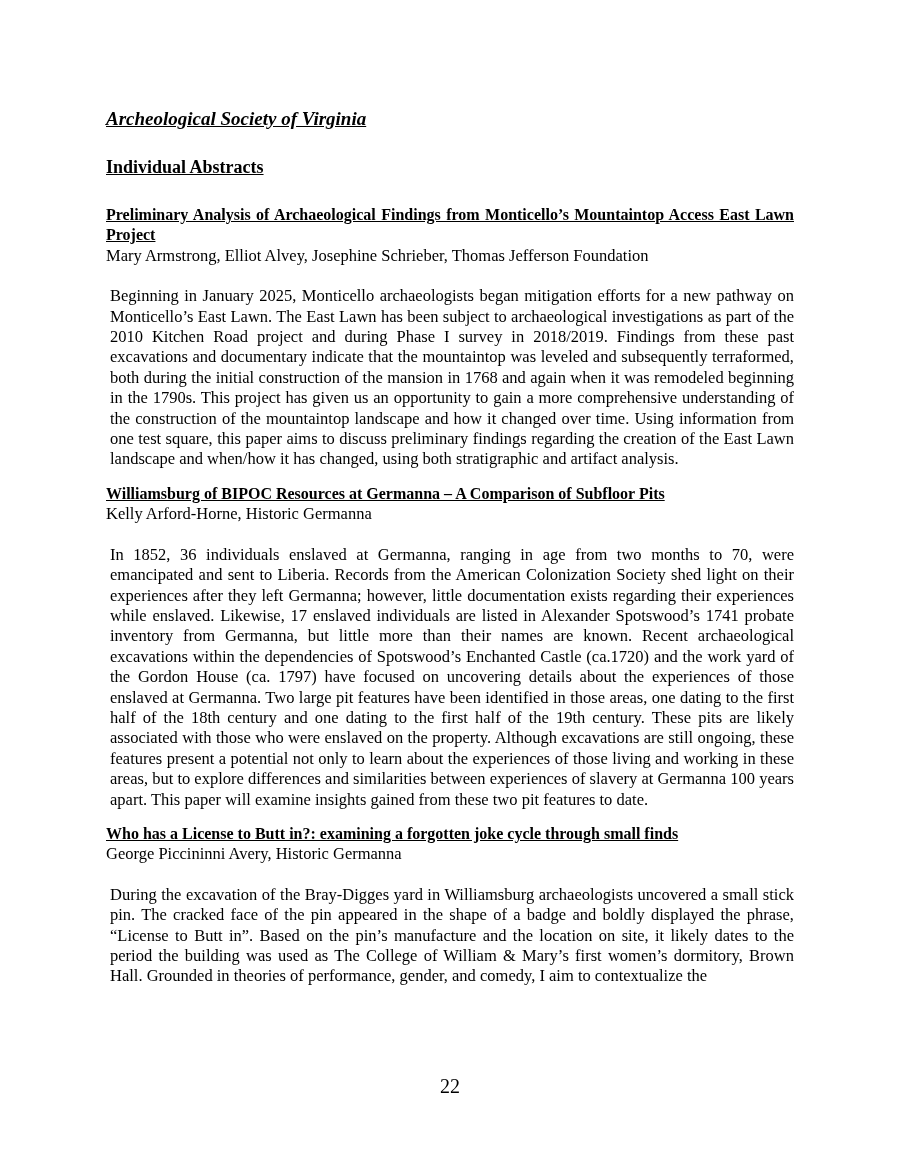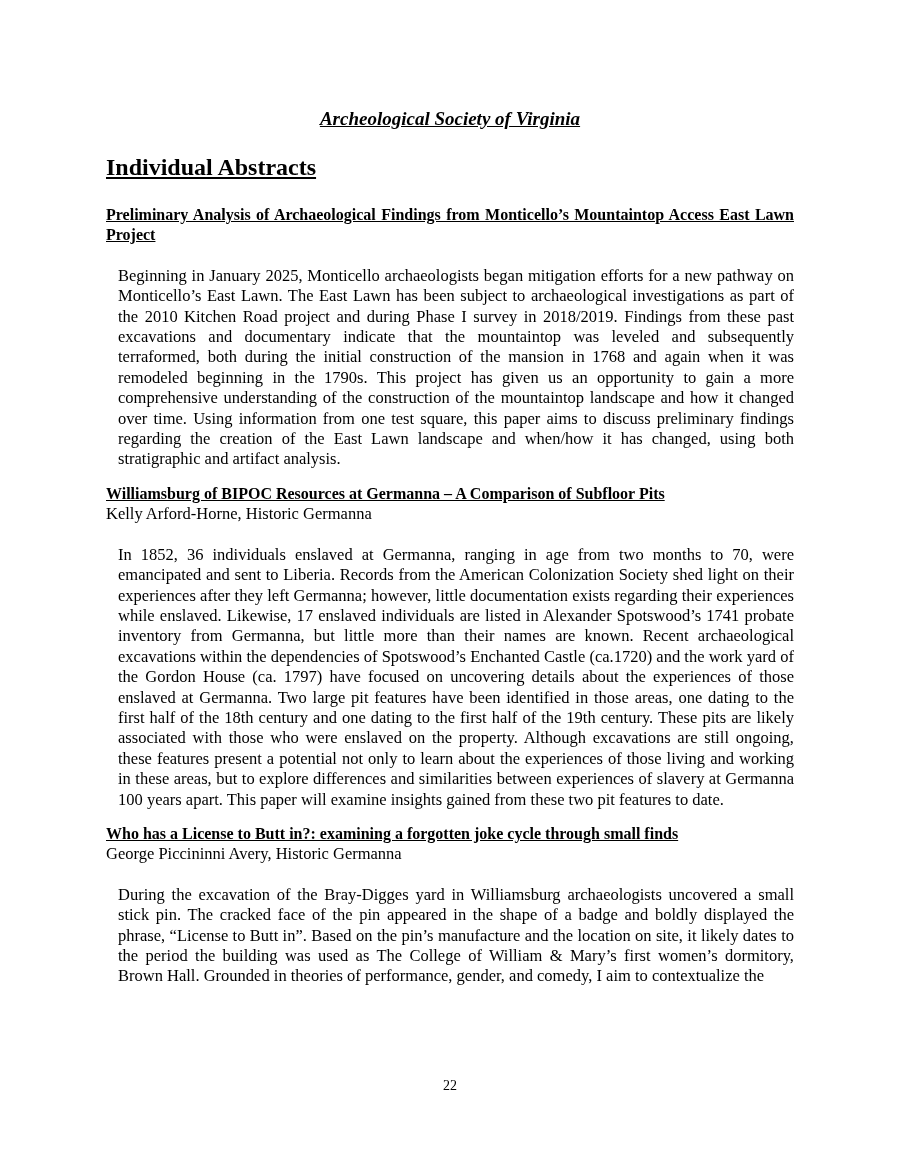--- a/index.html
+++ b/index.html
@@ -17,32 +17,32 @@
   .page {
     position: absolute;
     top: 0;
     left: 0;
     width: 900px;
     height: 1165px;
     box-sizing: border-box;
     padding: 107px 106px 0 106px;
   }
   .doc-header {
-    text-align: center;
+    text-align: left;
   }
   .doc-title {
     font-size: 19px;
     line-height: 23px;
     font-weight: bold;
     font-style: italic;
     text-decoration: underline;
   }
   .section-heading {
     margin: 25px 0 0 0;
-    font-size: 24px;
+    font-size: 18px;
     line-height: 24px;
     font-weight: bold;
     text-decoration: underline;
   }
   .abstract {
     margin-top: 26px;
   }
   .abstract + .abstract {
     margin-top: 14px;
   }
@@ -51,48 +51,49 @@
     line-height: 20.4px;
     font-weight: bold;
     text-decoration: underline;
     text-align: justify;
   }
   .abstract-authors {
     font-size: 16.5px;
     line-height: 20.4px;
   }
   .abstract-body {
-    margin: 20px 0 0 12px;
+    margin: 20px 0 0 4px;
     font-size: 16.5px;
     line-height: 20.4px;
     text-align: justify;
   }
   .page-footer {
     position: absolute;
     top: 1076px;
     left: 0;
     width: 900px;
     text-align: center;
-    font-size: 14px;
+    font-size: 20px;
     line-height: 20.4px;
   }
 </style>
 </head>
 <body>
 
 <div class="page">
 
   <div class="doc-header">
     <div class="doc-title">Archeological Society of Virginia</div>
   </div>
 
   <div class="section-heading">Individual Abstracts</div>
 
   <div class="abstract">
     <div class="abstract-title">Preliminary Analysis of Archaeological Findings from Monticello’s Mountaintop Access East Lawn Project</div>
+    <div class="abstract-authors">Mary Armstrong, Elliot Alvey, Josephine Schrieber, Thomas Jefferson Foundation</div>
     <p class="abstract-body">Beginning in January 2025, Monticello archaeologists began mitigation efforts for a new pathway on Monticello’s East Lawn. The East Lawn has been subject to archaeological investigations as part of the 2010 Kitchen Road project and during Phase I survey in 2018/2019. Findings from these past excavations and documentary indicate that the mountaintop was leveled and subsequently terraformed, both during the initial construction of the mansion in 1768 and again when it was remodeled beginning in the 1790s. This project has given us an opportunity to gain a more comprehensive understanding of the construction of the mountaintop landscape and how it changed over time. Using information from one test square, this paper aims to discuss preliminary findings regarding the creation of the East Lawn landscape and when/how it has changed, using both stratigraphic and artifact analysis.</p>
   </div>
 
   <div class="abstract">
     <div class="abstract-title">Williamsburg of BIPOC Resources at Germanna – A Comparison of Subfloor Pits</div>
     <div class="abstract-authors">Kelly Arford-Horne, Historic Germanna</div>
     <p class="abstract-body">In 1852, 36 individuals enslaved at Germanna, ranging in age from two months to 70, were emancipated and sent to Liberia. Records from the American Colonization Society shed light on their experiences after they left Germanna; however, little documentation exists regarding their experiences while enslaved. Likewise, 17 enslaved individuals are listed in Alexander Spotswood’s 1741 probate inventory from Germanna, but little more than their names are known. Recent archaeological excavations within the dependencies of Spotswood’s Enchanted Castle (ca.1720) and the work yard of the Gordon House (ca. 1797) have focused on uncovering details about the experiences of those enslaved at Germanna. Two large pit features have been identified in those areas, one dating to the first half of the 18th century and one dating to the first half of the 19th century. These pits are likely associated with those who were enslaved on the property. Although excavations are still ongoing, these features present a potential not only to learn about the experiences of those living and working in these areas, but to explore differences and similarities between experiences of slavery at Germanna 100 years apart. This paper will examine insights gained from these two pit features to date.</p>
   </div>
 
   <div class="abstract">

